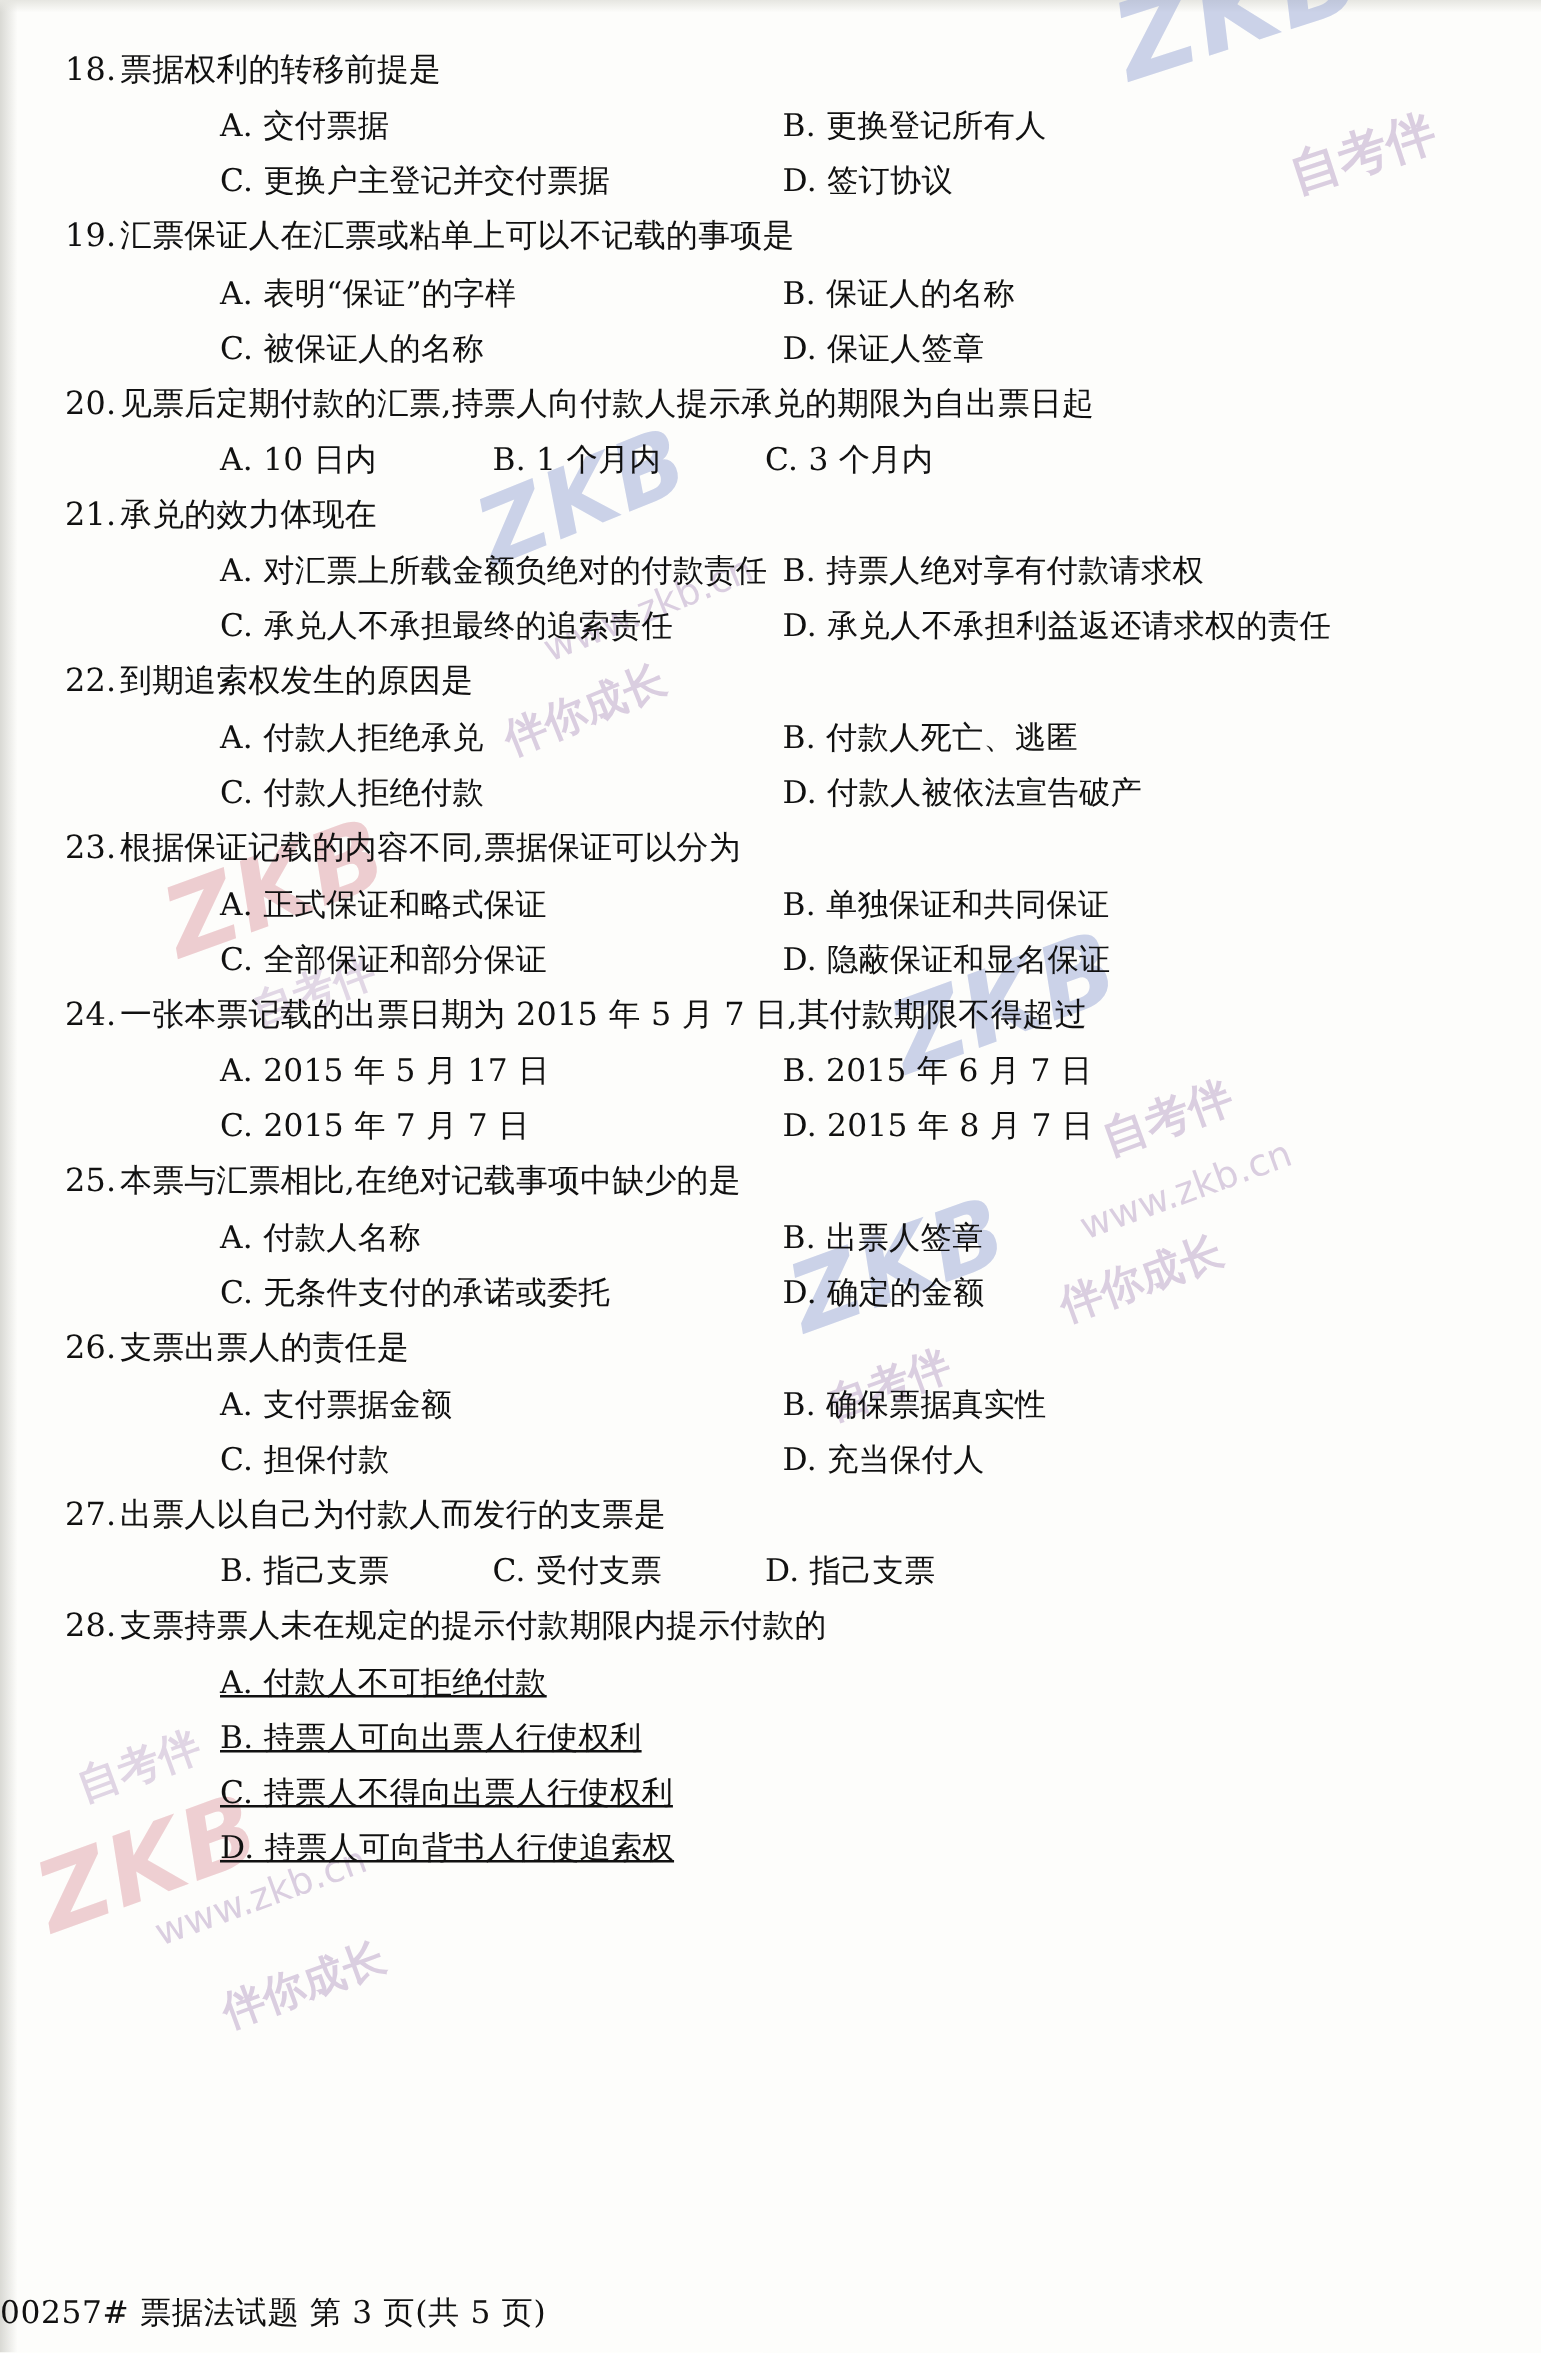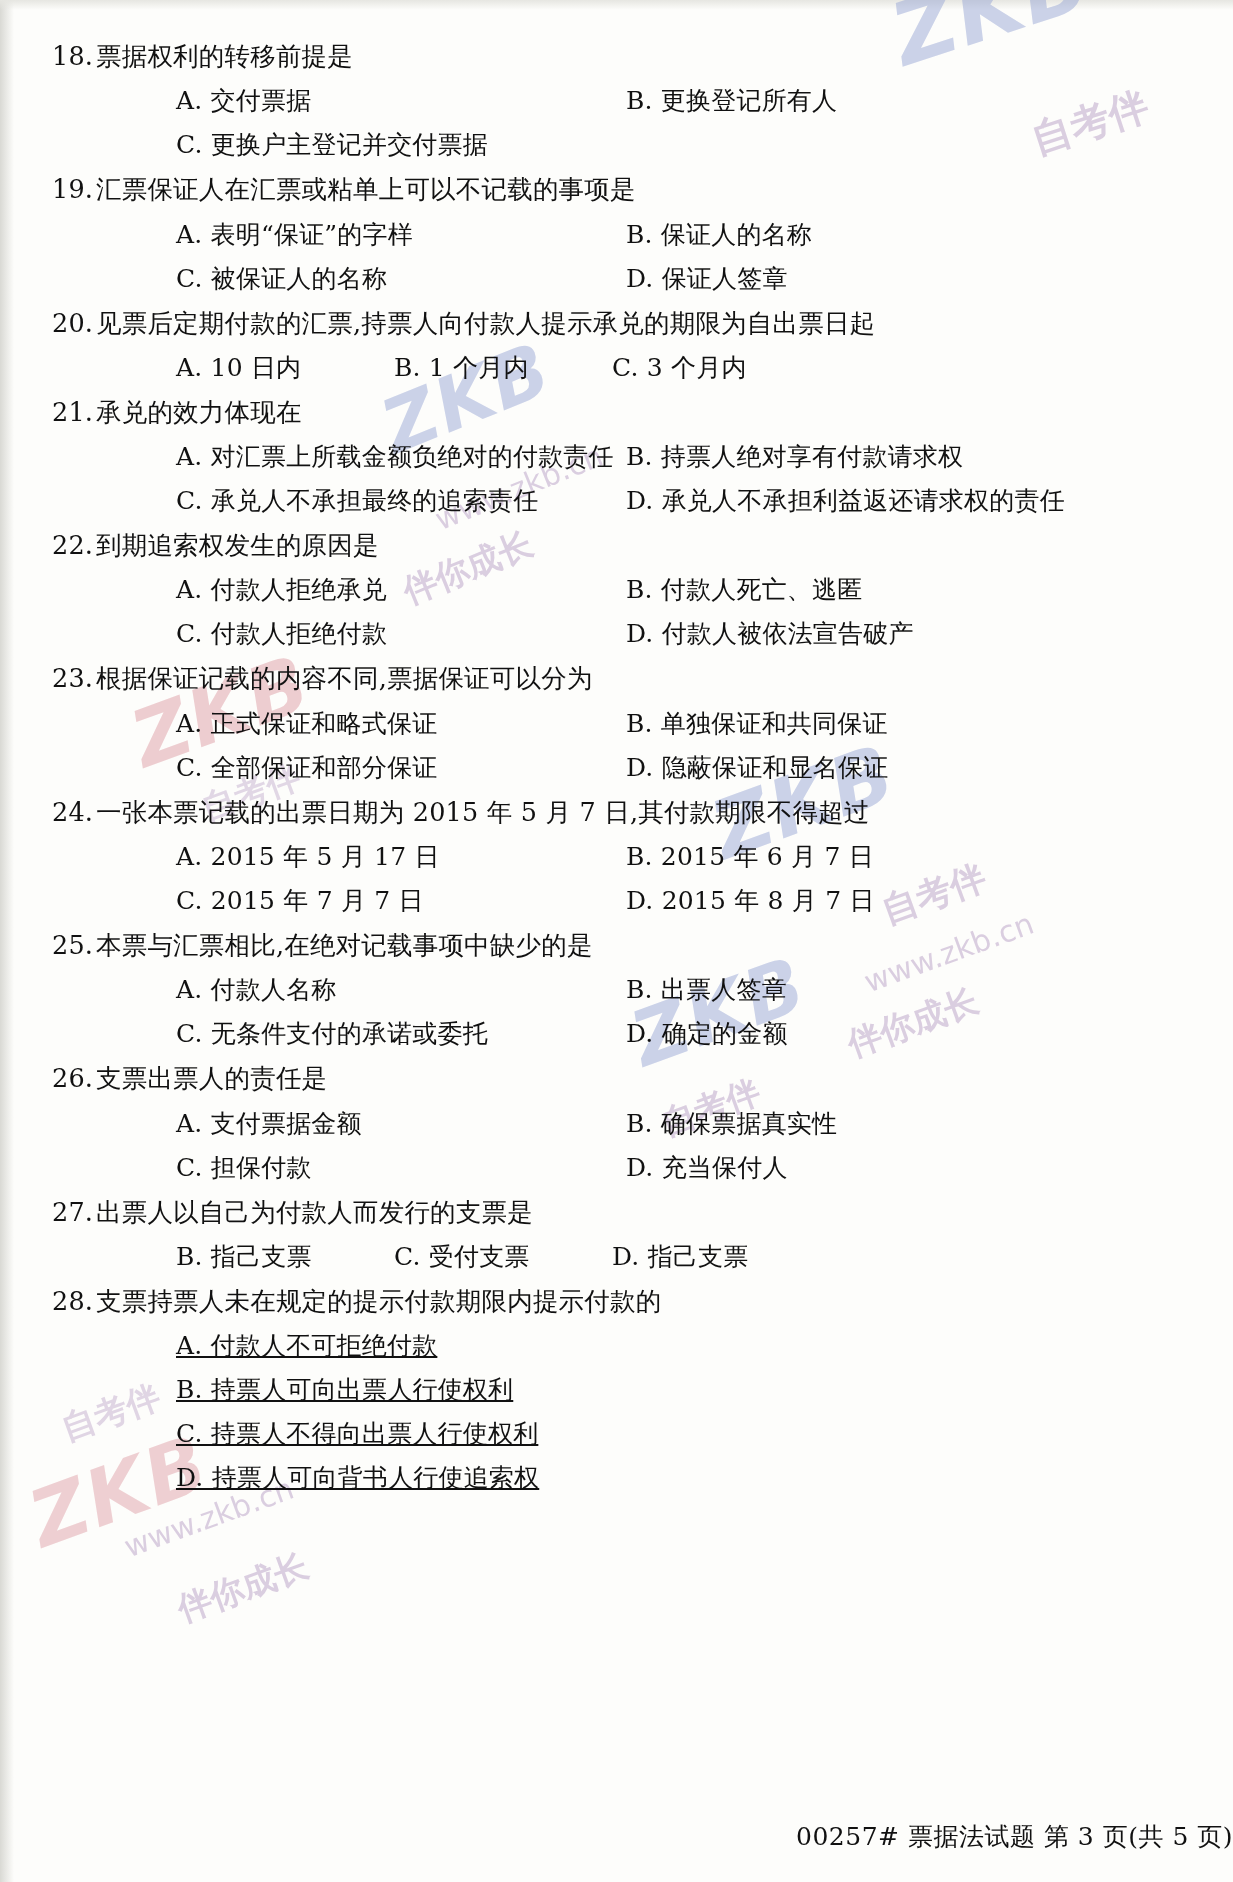--- a/index.html
+++ b/index.html
@@ -118,22 +118,22 @@
     font-size: 25px;
     line-height: 1.76;
     white-space: nowrap;
     letter-spacing: 0.2px;
     margin-left: 40px;
   }
   .footer {
     position: absolute;
     left: 0;
     right: 0;
-    bottom: 29px;
-    text-align: right;
+    bottom: 16px;
+    text-align: left;
     font-size: 25px;
     letter-spacing: 0.5px;
   }
 </style>
 </head>
 <body>
 
 <div class="page">
   <div class="scan-edge-left"></div>
   <div class="scan-edge-top"></div>
@@ -165,20 +165,21 @@
 </div>
 
 <div class="content">
   <div id="questions">
       <div class="q">
         <div class="q-stem"><span class="q-num">18.</span><span>票据权利的转移前提是</span></div>
         <div class="opts-2col">
           <div class="opt">A. 交付票据</div>
           <div class="opt">B. 更换登记所有人</div>
           <div class="opt">C. 更换户主登记并交付票据</div>
+          <div class="opt">D. 签订协议</div>
         </div>
       </div>
       <div class="q">
         <div class="q-stem"><span class="q-num">19.</span><span>汇票保证人在汇票或粘单上可以不记载的事项是</span></div>
         <div class="opts-2col">
           <div class="opt">A. 表明“保证”的字样</div>
           <div class="opt">B. 保证人的名称</div>
           <div class="opt">C. 被保证人的名称</div>
           <div class="opt">D. 保证人签章</div>
         </div>

